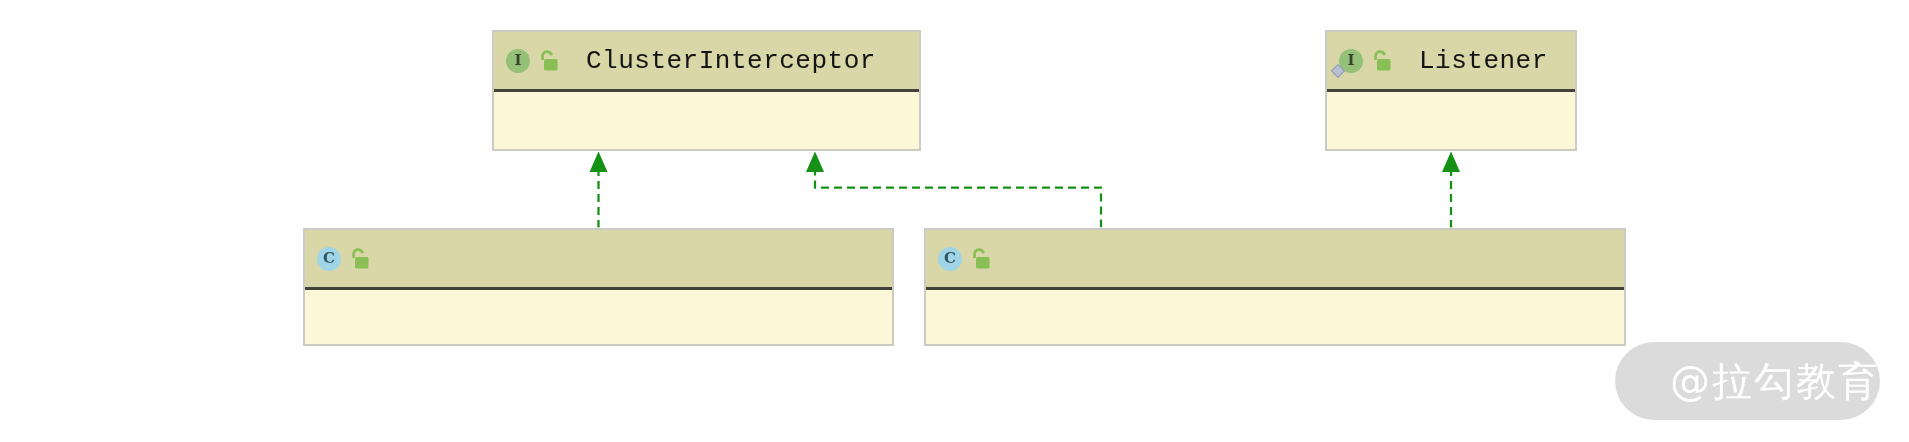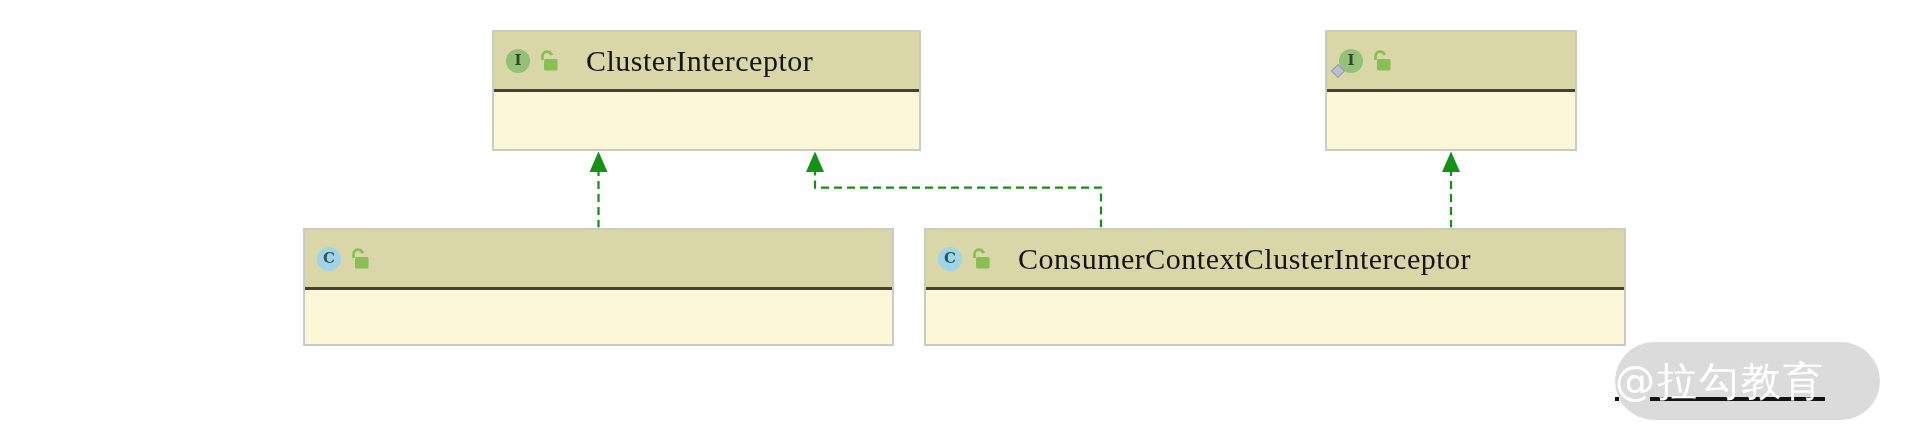--- a/index.html
+++ b/index.html
@@ -84,39 +84,38 @@
   .lock {
     width: 21px;
     height: 23px;
     margin-left: 9px;
     flex: 0 0 auto;
   }
   .lock .shackle { fill: none; stroke: var(--lock_green); stroke-width: 2.7; }
   .lock .body { fill: var(--lock_green); }
   .node-title {
     margin-left: 26px;
-    font-family: Liberation Serif, serif;
-    font-size: 30px;
+    font-family: Liberation Mono, monospace;
+    font-size: 26px;
     letter-spacing: 0.5px;
     color: var(--title_color);
     white-space: nowrap;
   }
   .watermark {
     position: absolute;
     left: 1615px;
     top: 342px;
     width: 265px;
     height: 78px;
     border-radius: 39px;
     background: var(--watermark_bg);
     opacity: 0.92;
     display: flex;
     align-items: center;
-    justify-content: flex-start;
-    text-decoration: underline;
+    justify-content: flex-end;
   }
   .watermark span {
     font-family: "DejaVu Sans", sans-serif;
     font-size: 40px;
     letter-spacing: 2px;
     color: var(--watermark_text);
   }
 </style>
 </head>
 <body>
@@ -159,20 +158,21 @@
       <span class="icon-wrap">
         <span class="icon-circle iface">
             <i>I</i>
           </span>
         <span class="diamond"></span>
       </span>
       <svg class="lock" viewBox="0 0 21 23">
         <path class="shackle" d="M3.5 11 V7.2 A4.6 4.6 0 0 1 12.6 6.2"></path>
         <rect class="body" x="5" y="10" width="13.5" height="11.5" rx="1.5"></rect>
       </svg>
+      <span class="node-title">Listener</span>
     </div>
     <div class="node-body"></div>
   </div>
 
   <div class="uml-node" style="left:303px; top:228px; width:591px; height:118px;">
     <div class="node-header">
       <span class="icon-wrap">
         <span class="icon-circle clazz">
             <i>C</i>
           </span>
@@ -189,21 +189,20 @@
     <div class="node-header">
       <span class="icon-wrap">
         <span class="icon-circle clazz">
             <i>C</i>
           </span>
       </span>
       <svg class="lock" viewBox="0 0 21 23">
         <path class="shackle" d="M3.5 11 V7.2 A4.6 4.6 0 0 1 12.6 6.2"></path>
         <rect class="body" x="5" y="10" width="13.5" height="11.5" rx="1.5"></rect>
       </svg>
-      <span class="node-title">ConsumerContextClusterInterceptor</span>
     </div>
     <div class="node-body"></div>
   </div>
 
   <div class="watermark">
     <span>@拉勾教育</span>
   </div>
 
 </div>
 

